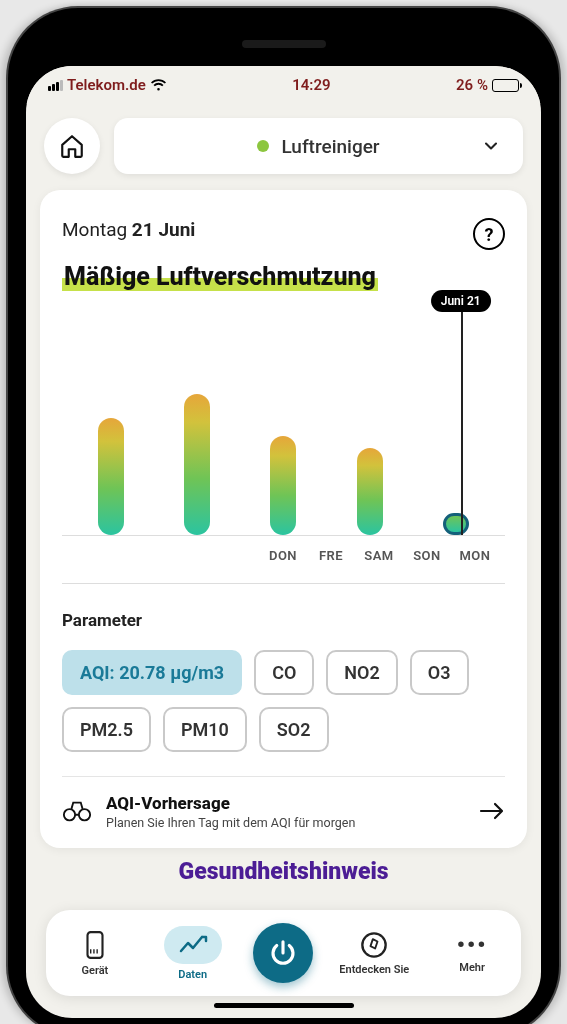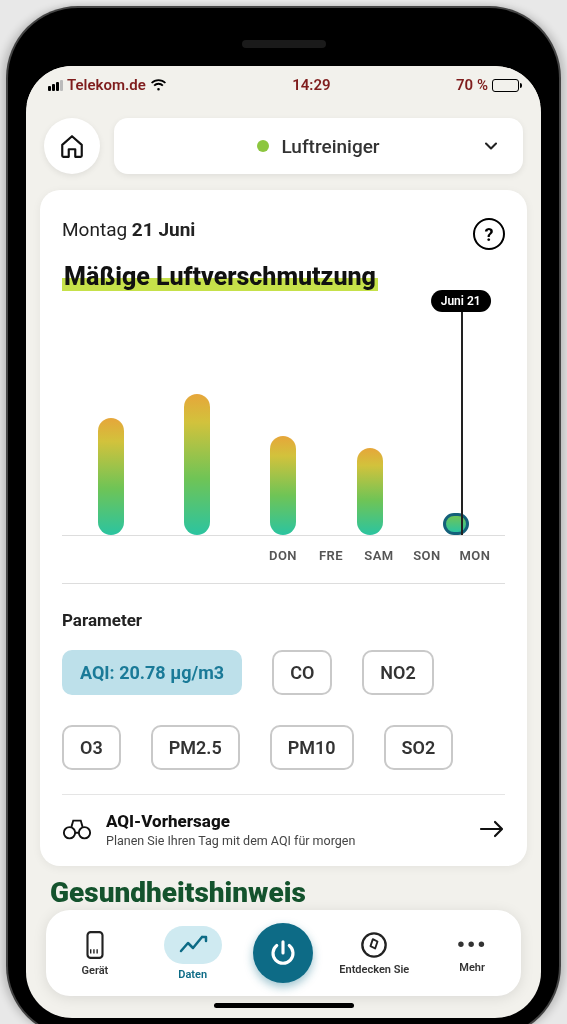--- a/index.html
+++ b/index.html
@@ -42,41 +42,41 @@
   .bar-col { width:48px; display:flex; flex-direction:column; align-items:center; }
   .bar { width:26px; border-radius:13px; background:linear-gradient(to top,#2bc4a0 0%, #6fc456 40%, #d2c23c 80%, #e6a63a 100%);}
   .bar.selected { border:3px solid #14607a; background:linear-gradient(to top,#2bc4a0,#6fc456);}
   .bar-labels { display:flex; justify-content:flex-end; margin-top:12px; padding:0 6px; border-bottom:1px solid #ddd; padding-bottom:20px;}
   .bar-label { font-size:13px; font-weight:600; color:#555; width:48px; text-align:center; letter-spacing:0.5px;}
   .marker-line { position:absolute; width:2px; background:#222; top:-32px; bottom:0;}
   .marker-pill { position:absolute; top:-46px; background:#000; color:#fff; font-size:12px; font-weight:600; padding:4px 10px; border-radius:12px; white-space:nowrap; transform:translateX(-50%);}
 
   
   .section-title { font-size:17px; font-weight:700; color:#222; margin:26px 0 20px; }
-  .chips { display:flex; flex-wrap:wrap; gap:30px;align-items:flex-end; }
+  .chips { display:flex; flex-wrap:wrap; gap:12px;align-items:flex-end; }
   .chip { border:2px solid #c9c9c9; border-radius:10px; padding:10px 16px; font-size:18px; font-weight:600; color:#333; background:#fff;}
   .chip.active { background:#bde0ea; border-color:#bde0ea; color:#1a7a98; font-weight:700;}
 
   
   .forecast { border-top:1px solid #e5e5e5; margin-top:24px; padding-top:16px; display:flex; align-items:center; gap:14px;}
   .forecast-icon { flex:0 0 auto; }
   .forecast-text { flex:1; }
   .forecast-title { font-size:17px; font-weight:800; color:#111;}
   .forecast-sub { font-size:12.5px; color:#444; margin-top:2px;}
   .arrow-btn { background:none; border:none; }
 
   
   .bottom-nav { margin:0 10px; background:#fff; border-radius:24px; height:86px; display:flex; align-items:center; justify-content:space-around; box-shadow:0 2px 14px rgba(0,0,0,0.1); position:relative; z-index:5;}
   .nav-item { display:flex; flex-direction:column; align-items:center; gap:4px; font-size:11px; font-weight:600; color:#333; background:none; border:none; width:74px;}
   .nav-item.active { color:#0d6b86;justify-content:space-between;}
   .nav-icon-pill { width:58px; height:38px; border-radius:19px; background:#cfeaf1; display:flex; align-items:center; justify-content:center;}
   .power-btn { width:60px; height:60px; border-radius:50%; background:#0d6b86; display:flex; align-items:center; justify-content:center; border:none; box-shadow:0 4px 10px rgba(13,107,134,0.4);}
   .more-dots { font-size:22px; font-weight:900; letter-spacing:2px;}
 
-  .cutoff-text { font-size:28px; font-weight:900; color:#14532d; padding:6px 24px 0; white-space:nowrap; overflow:hidden; margin-top:-8px;}
+  .cutoff-text { font-size:23px; font-weight:900; color:#4c1d95; padding:6px 24px 0; white-space:nowrap; overflow:hidden; margin-top:-8px;text-align:center;}
 
   svg { display:block; }
 </style>
 </head>
 <body>
 
 <div class="phone-frame">
   <div class="speaker"></div>
   <div class="screen">
 
@@ -90,21 +90,21 @@
           </span>
         <span>Telekom.de</span>
         <span class="wifi-glyph">
           <svg width="17" height="13" viewBox="0 0 17 13">
               <path d="M8.5 11.5a1.3 1.3 0 100-2.6 1.3 1.3 0 000 2.6zM4.8 7.2a5.2 5.2 0 017.4 0l1.3-1.3a7 7 0 00-10 0l1.3 1.3zM2.2 4.6a8.9 8.9 0 0112.6 0L16 3.4a10.6 10.6 0 00-15 0l1.2 1.2z" fill="#000"></path>
             </svg>
         </span>
       </div>
       <div>14:29</div>
       <div class="status-right">
-        <span>70 %</span>
+        <span>26 %</span>
         <span class="battery"><span class="battery-fill"></span></span>
       </div>
     </div>
 
     <div class="top-row">
       <button class="home-btn">
         <svg width="26" height="26" viewBox="0 0 24 24">
             <path d="M3 11l9-8 9 8v10a1 1 0 01-1 1h-5v-7H9v7H4a1 1 0 01-1-1V11z" fill="none" stroke="#111" stroke-width="2" stroke-linejoin="round"></path>
           </svg>
       </button>

